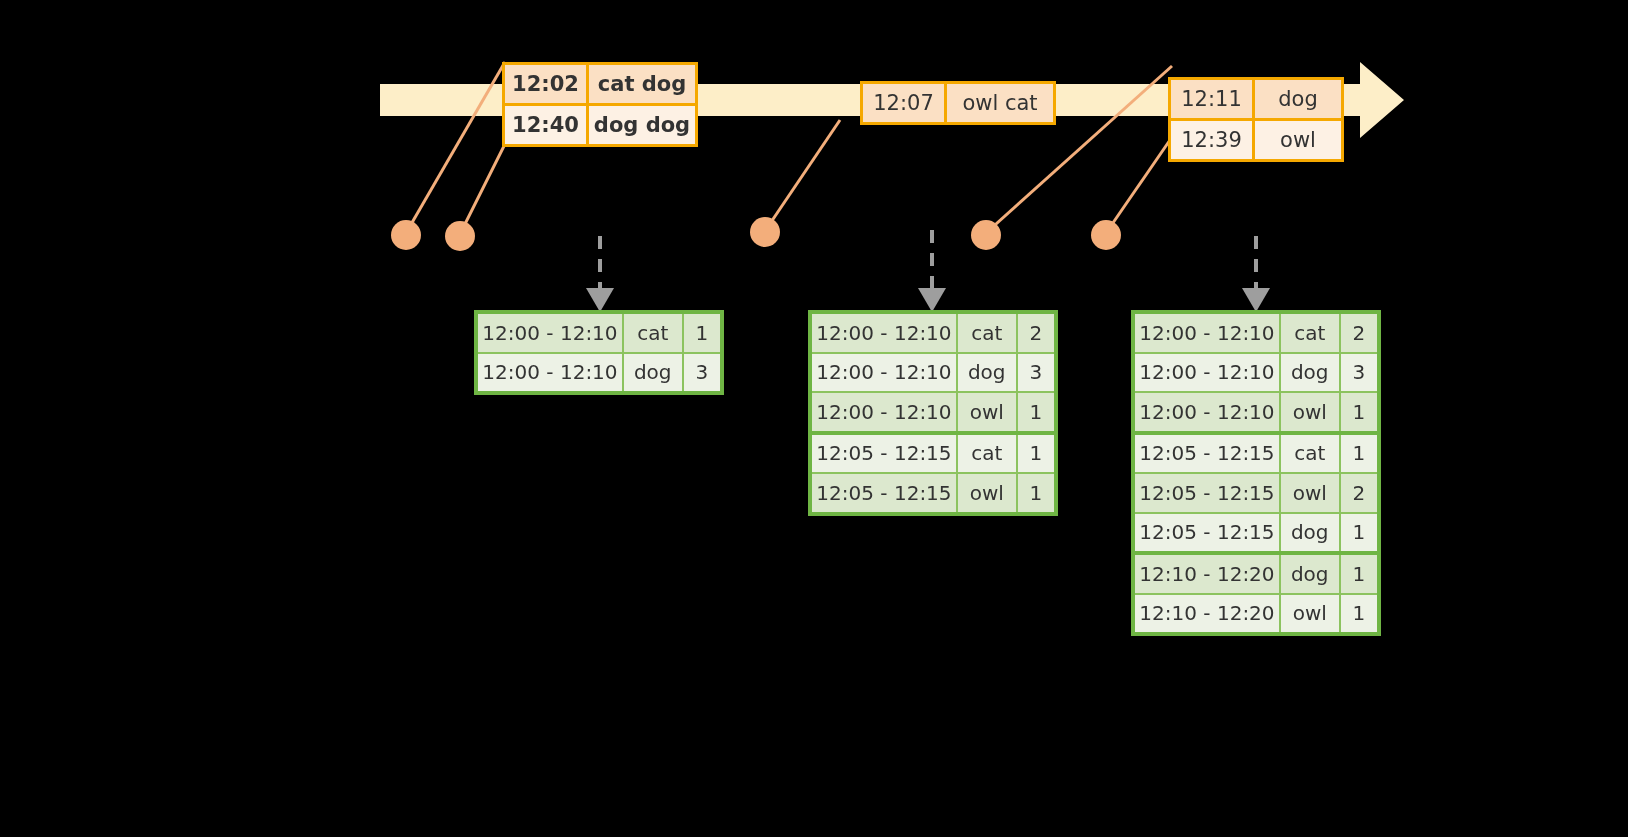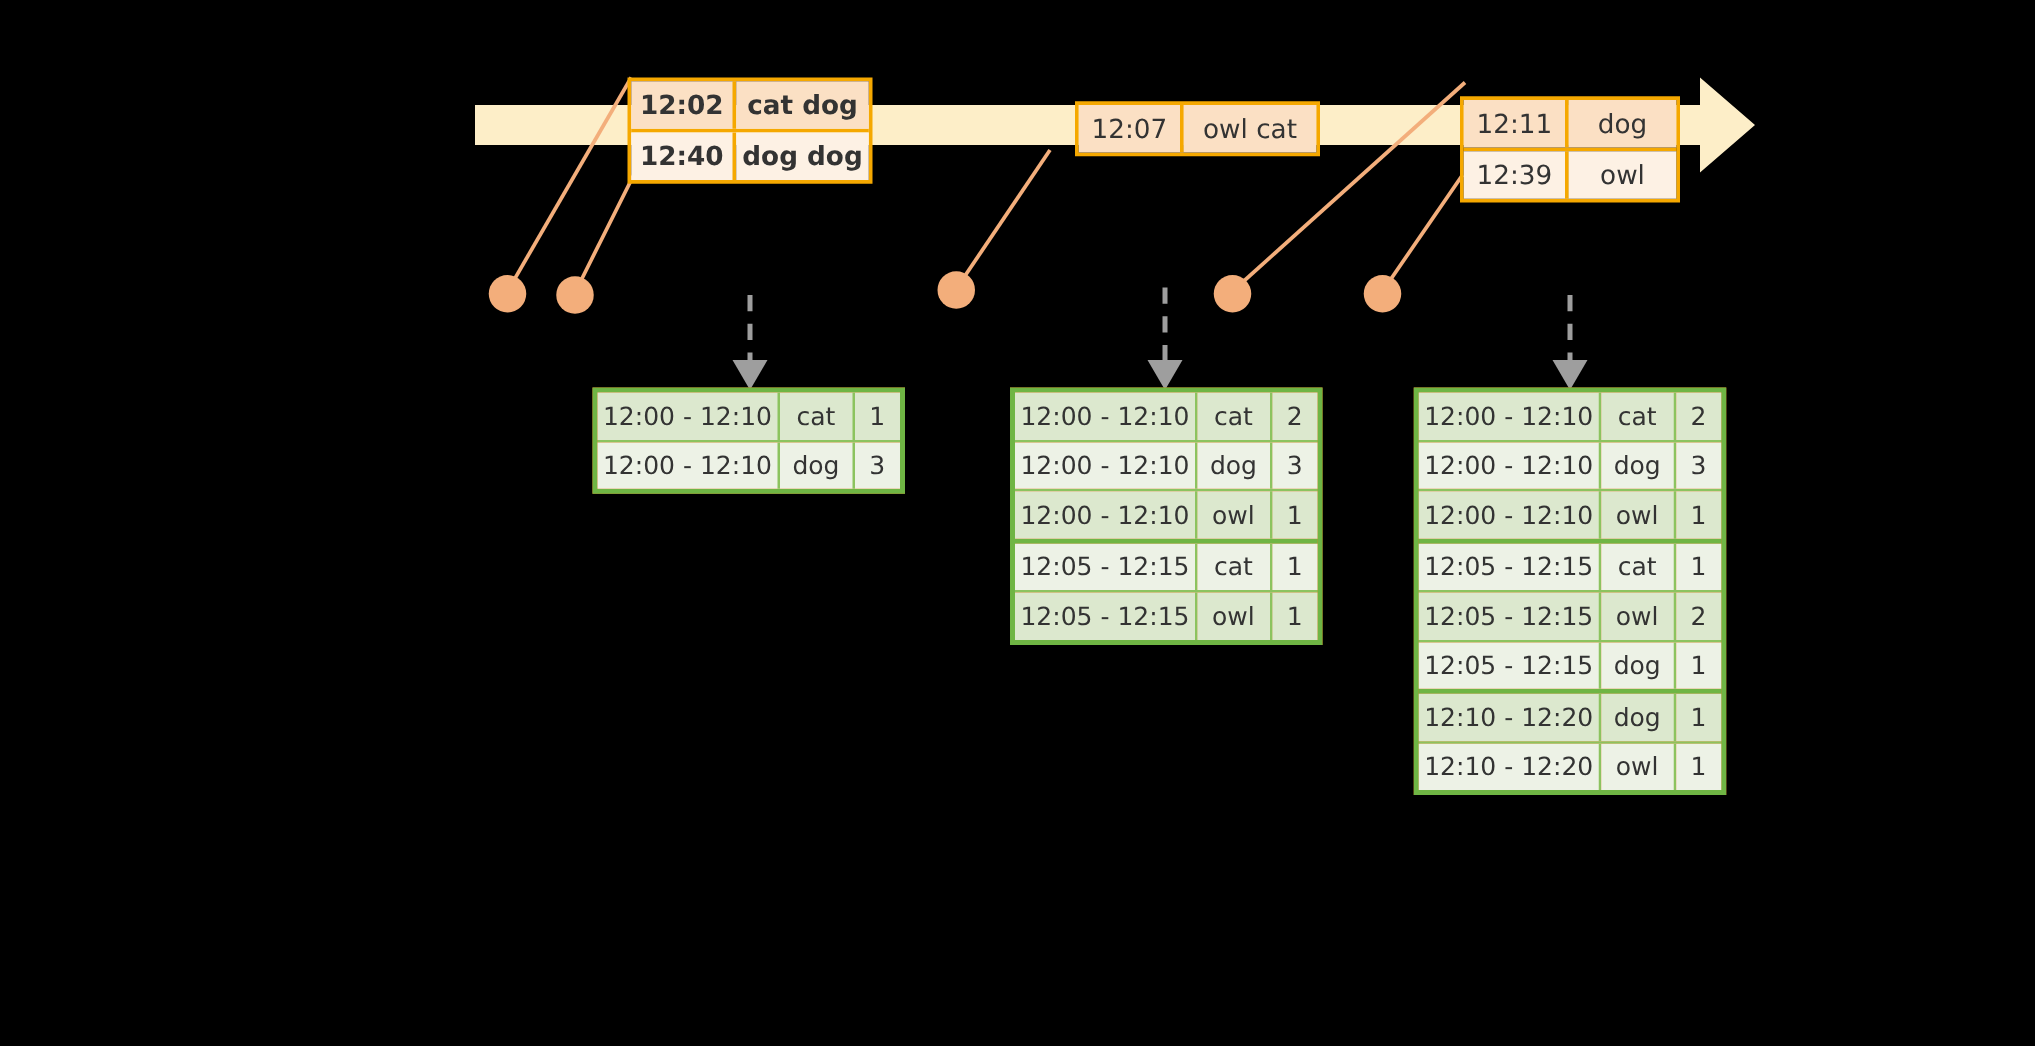--- a/index.html
+++ b/index.html
@@ -15,21 +15,21 @@
             justify-content:center;color:#333;font-size:21px;
             height:38px;}
   .evt-row.r0 .evt-cell{background:#FBE0C4;}
   .evt-row.r1 .evt-cell{background:#FDF1E4;}
   .evt-row.r1{border-top:3px solid #F5A800;}
   .evt-cell.time{width:84px;border-right:3px solid #F5A800;}
   .evt-cell.words{flex:1;}
 
   
   .tbl{position:absolute;border:4px solid #6FB544;box-sizing:border-box;
-       background:#f97316;}
+       background:#a3a3a3;}
   .trow{display:flex;border-bottom:2px solid #8CC35F;}
   .trow.sep{border-bottom:4px solid #6FB544;}
   .trow:last-child{border-bottom:none;}
   .tcell{box-sizing:border-box;display:flex;align-items:center;
          justify-content:center;color:#333;font-size:20px;height:37.5px;
          border-right:2px solid #8CC35F;}
   .tcell:last-child{border-right:none;}
   .trow.even .tcell{background:#DCE8CE;}
   .trow.odd  .tcell{background:#EDF2E6;}
   .c-win{width:152px;}

